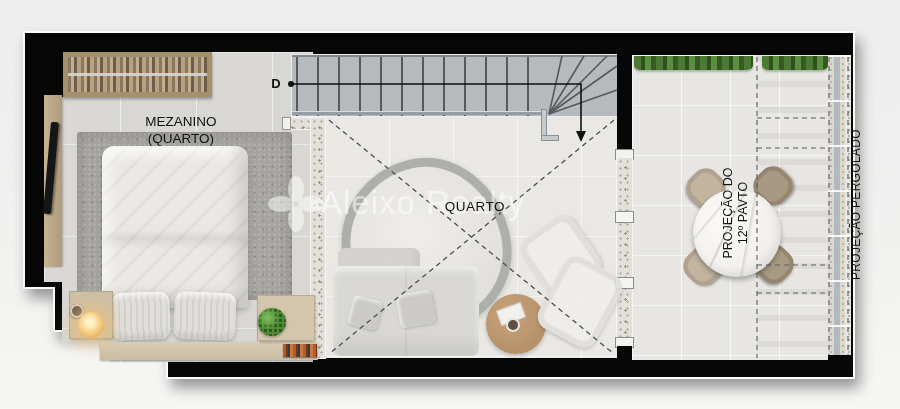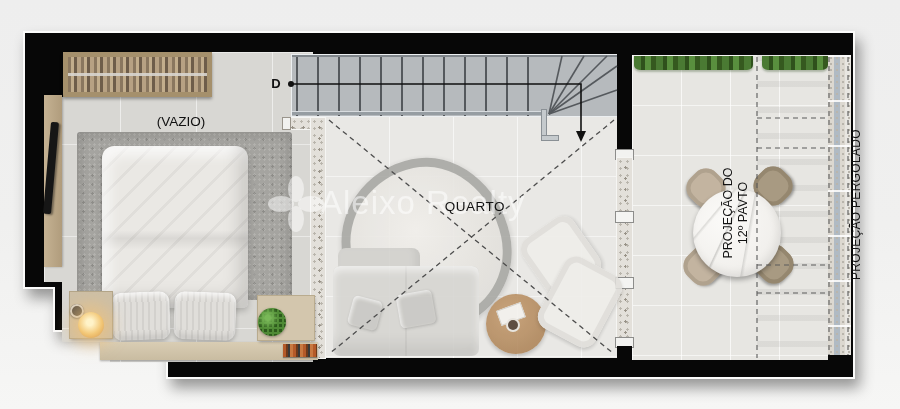--- a/index.html
+++ b/index.html
@@ -311,21 +311,22 @@
         <ellipse cx="28" cy="13" rx="8" ry="13"></ellipse>
         <ellipse cx="28" cy="43" rx="8" ry="13"></ellipse>
         <ellipse cx="13" cy="28" rx="13" ry="8"></ellipse>
         <ellipse cx="43" cy="28" rx="13" ry="8"></ellipse>
       </g>
     </svg>
     <div id="watermark-text">Aleixo Realty</div>
   </div>
 
   <div id="mezzanine-label" class="abs label">
-    <div>(VAZIO)</div>
+    <div>MEZANINO</div>
+    <div>(QUARTO)</div>
   </div>
   <div id="vazio-label" class="abs label">QUARTO</div>
   <div id="stair-d-label" class="abs label">D</div>
   <div id="proj-floor-label" class="abs label">
     <div>PROJEÇÃO DO</div>
     <div>12º PAVTO</div>
   </div>
   <div id="proj-pergola-label" class="abs label">PROJEÇÃO PERGOLADO</div>
 
 </div>

